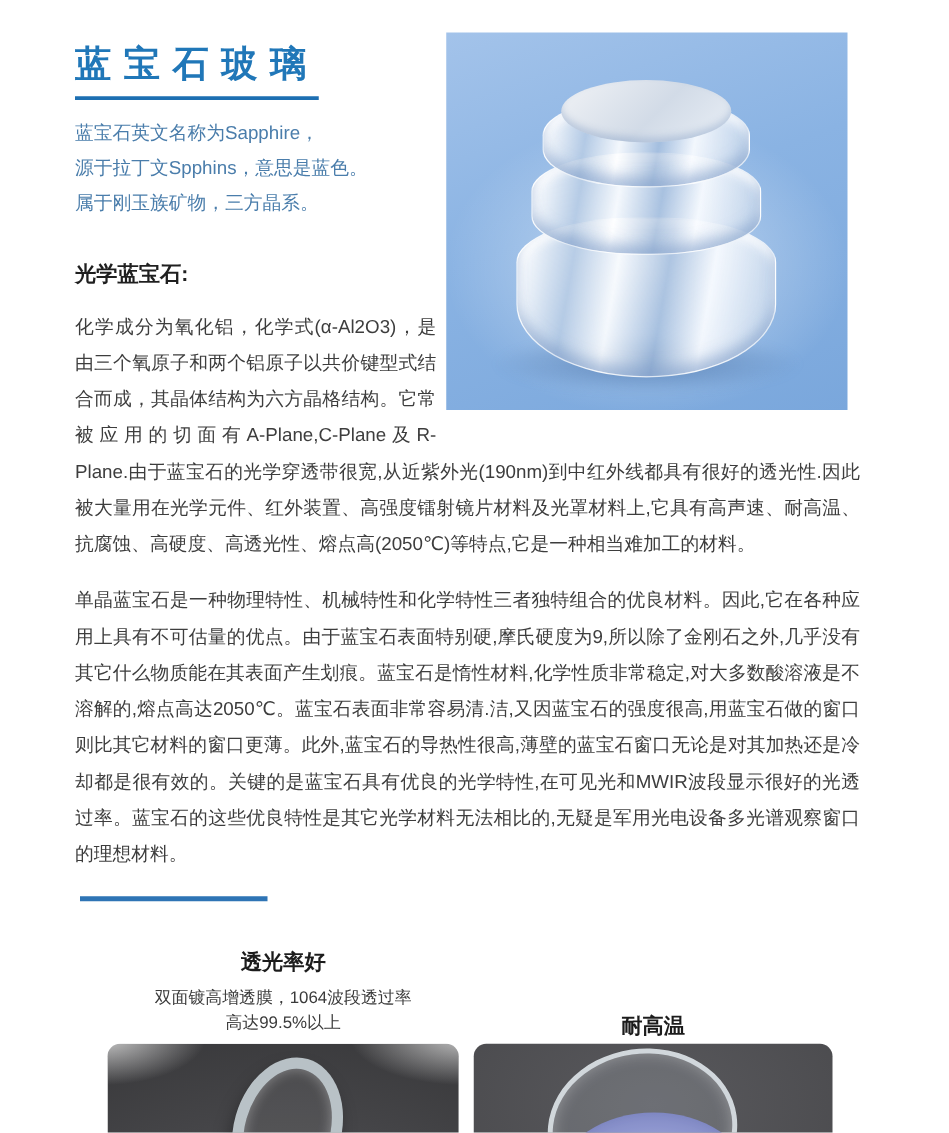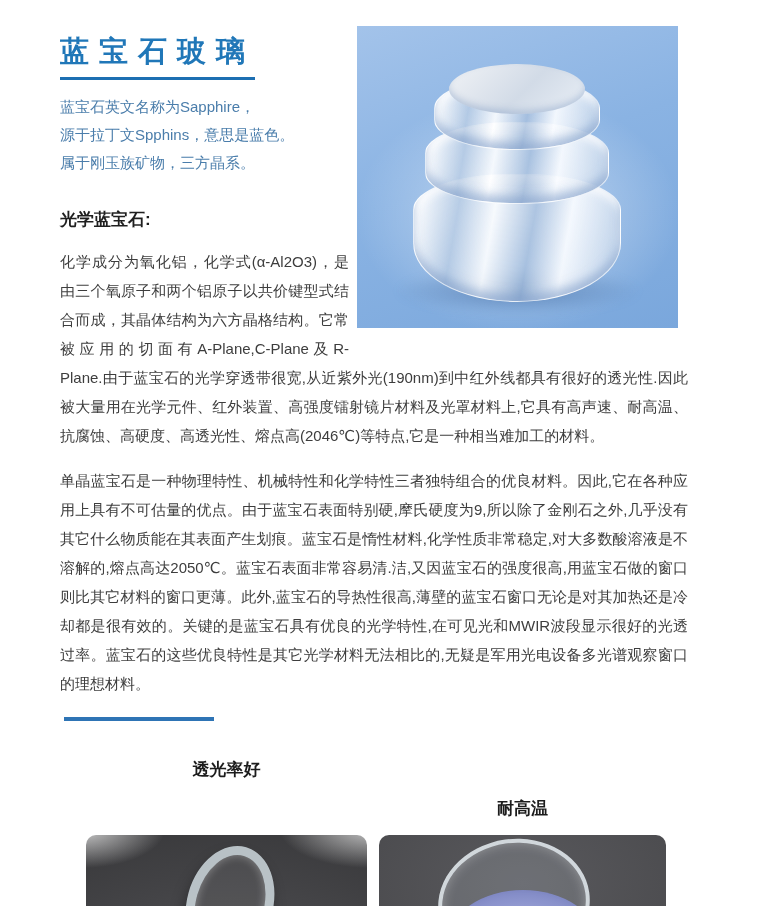--- a/index.html
+++ b/index.html
@@ -38,21 +38,21 @@
   .body-par { margin-top:16px; font-size:15px; line-height:29px; color:#3d3d3d;
     text-align:justify; }
   .divider { width:150px; height:4px; background:#2e74b5; margin:19px 0 0 4px; }
 
   
   .features { display:flex; gap:12px; margin:36px 0 0 26px; }
   .feature-col { display:flex; flex-direction:column; }
   .col-a { width:281px; } .col-b { width:287px; }
   .cap-block { height:78px; text-align:center; }
   .feature-title { font-size:17px; font-weight:700; color:#1c1c1c; line-height:26px; }
-  .cap-b .feature-title { margin-top:39px; }
+  .cap-b .feature-title { margin-top:51px; }
   .feature-desc { margin-top:5px; font-size:13.5px; line-height:20px; color:#3a3a3a; }
   .photo { position:relative; height:162px; border-radius:10px; overflow:hidden; }
 
   
   .photo-laser {
     background:
       radial-gradient(42% 34% at -2% -4%, #d2d2d2, rgba(210,210,210,0) 72%),
       radial-gradient(46% 34% at 102% -4%, #c7c7c7, rgba(199,199,199,0) 72%),
       radial-gradient(120% 150% at 50% 120%, #57575a 0%, #454548 55%, #353537 100%);
   }
@@ -93,31 +93,35 @@
   <h1 class="title">蓝宝石玻璃</h1>
 
   <div class="intro">
     <div>蓝宝石英文名称为Sapphire，</div>
     <div>源于拉丁文Spphins，意思是蓝色。</div>
     <div>属于刚玉族矿物，三方晶系。</div>
   </div>
 
   <h2 class="section-heading">光学蓝宝石:</h2>
 
-  <p class="body-par">化学成分为氧化铝，化学式(α-Al2O3)，是由三个氧原子和两个铝原子以共价键型式结合而成，其晶体结构为六方晶格结构。它常被应用的切面有A-Plane,C-Plane及R-Plane.由于蓝宝石的光学穿透带很宽,从近紫外光(190nm)到中红外线都具有很好的透光性.因此被大量用在光学元件、红外装置、高强度镭射镜片材料及光罩材料上,它具有高声速、耐高温、抗腐蚀、高硬度、高透光性、熔点高(2046℃)等特点,它是一种相当难加工的材料。</p>
+  <p class="body-par">化学成分为氧化铝，化学式(α-Al2O3)，是由三个氧原子和两个铝原子以共价键型式结合而成，其晶体结构为六方晶格结构。它常被应用的切面有A-Plane,C-Plane及R-Plane.由于蓝宝石的光学穿透带很宽,从近紫外光(190nm)到中红外线都具有很好的透光性.因此被大量用在光学元件、红外装置、高强度镭射镜片材料及光罩材料上,它具有高声速、耐高温、抗腐蚀、高硬度、高透光性、熔点高(2050℃)等特点,它是一种相当难加工的材料。</p>
 
   <p class="body-par">单晶蓝宝石是一种物理特性、机械特性和化学特性三者独特组合的优良材料。因此,它在各种应用上具有不可估量的优点。由于蓝宝石表面特别硬,摩氏硬度为9,所以除了金刚石之外,几乎没有其它什么物质能在其表面产生划痕。蓝宝石是惰性材料,化学性质非常稳定,对大多数酸溶液是不溶解的,熔点高达2050℃。蓝宝石表面非常容易清.洁,又因蓝宝石的强度很高,用蓝宝石做的窗口则比其它材料的窗口更薄。此外,蓝宝石的导热性很高,薄壁的蓝宝石窗口无论是对其加热还是冷却都是很有效的。关键的是蓝宝石具有优良的光学特性,在可见光和MWIR波段显示很好的光透过率。蓝宝石的这些优良特性是其它光学材料无法相比的,无疑是军用光电设备多光谱观察窗口的理想材料。</p>
 
   <div class="divider"></div>
 
   <div class="features">
 
     <div class="feature-col col-a">
       <div class="cap-block">
         <div class="feature-title">透光率好</div>
+        <div class="feature-desc">
+          <div>双面镀高增透膜，1064波段透过率</div>
+          <div>高达99.5%以上</div>
+        </div>
       </div>
       <div class="photo photo-laser">
         <div class="laser"></div>
         <div class="laser-core"></div>
         <div class="lens-ring"></div>
       </div>
     </div>
 
     <div class="feature-col col-b">
       <div class="cap-block cap-b">

